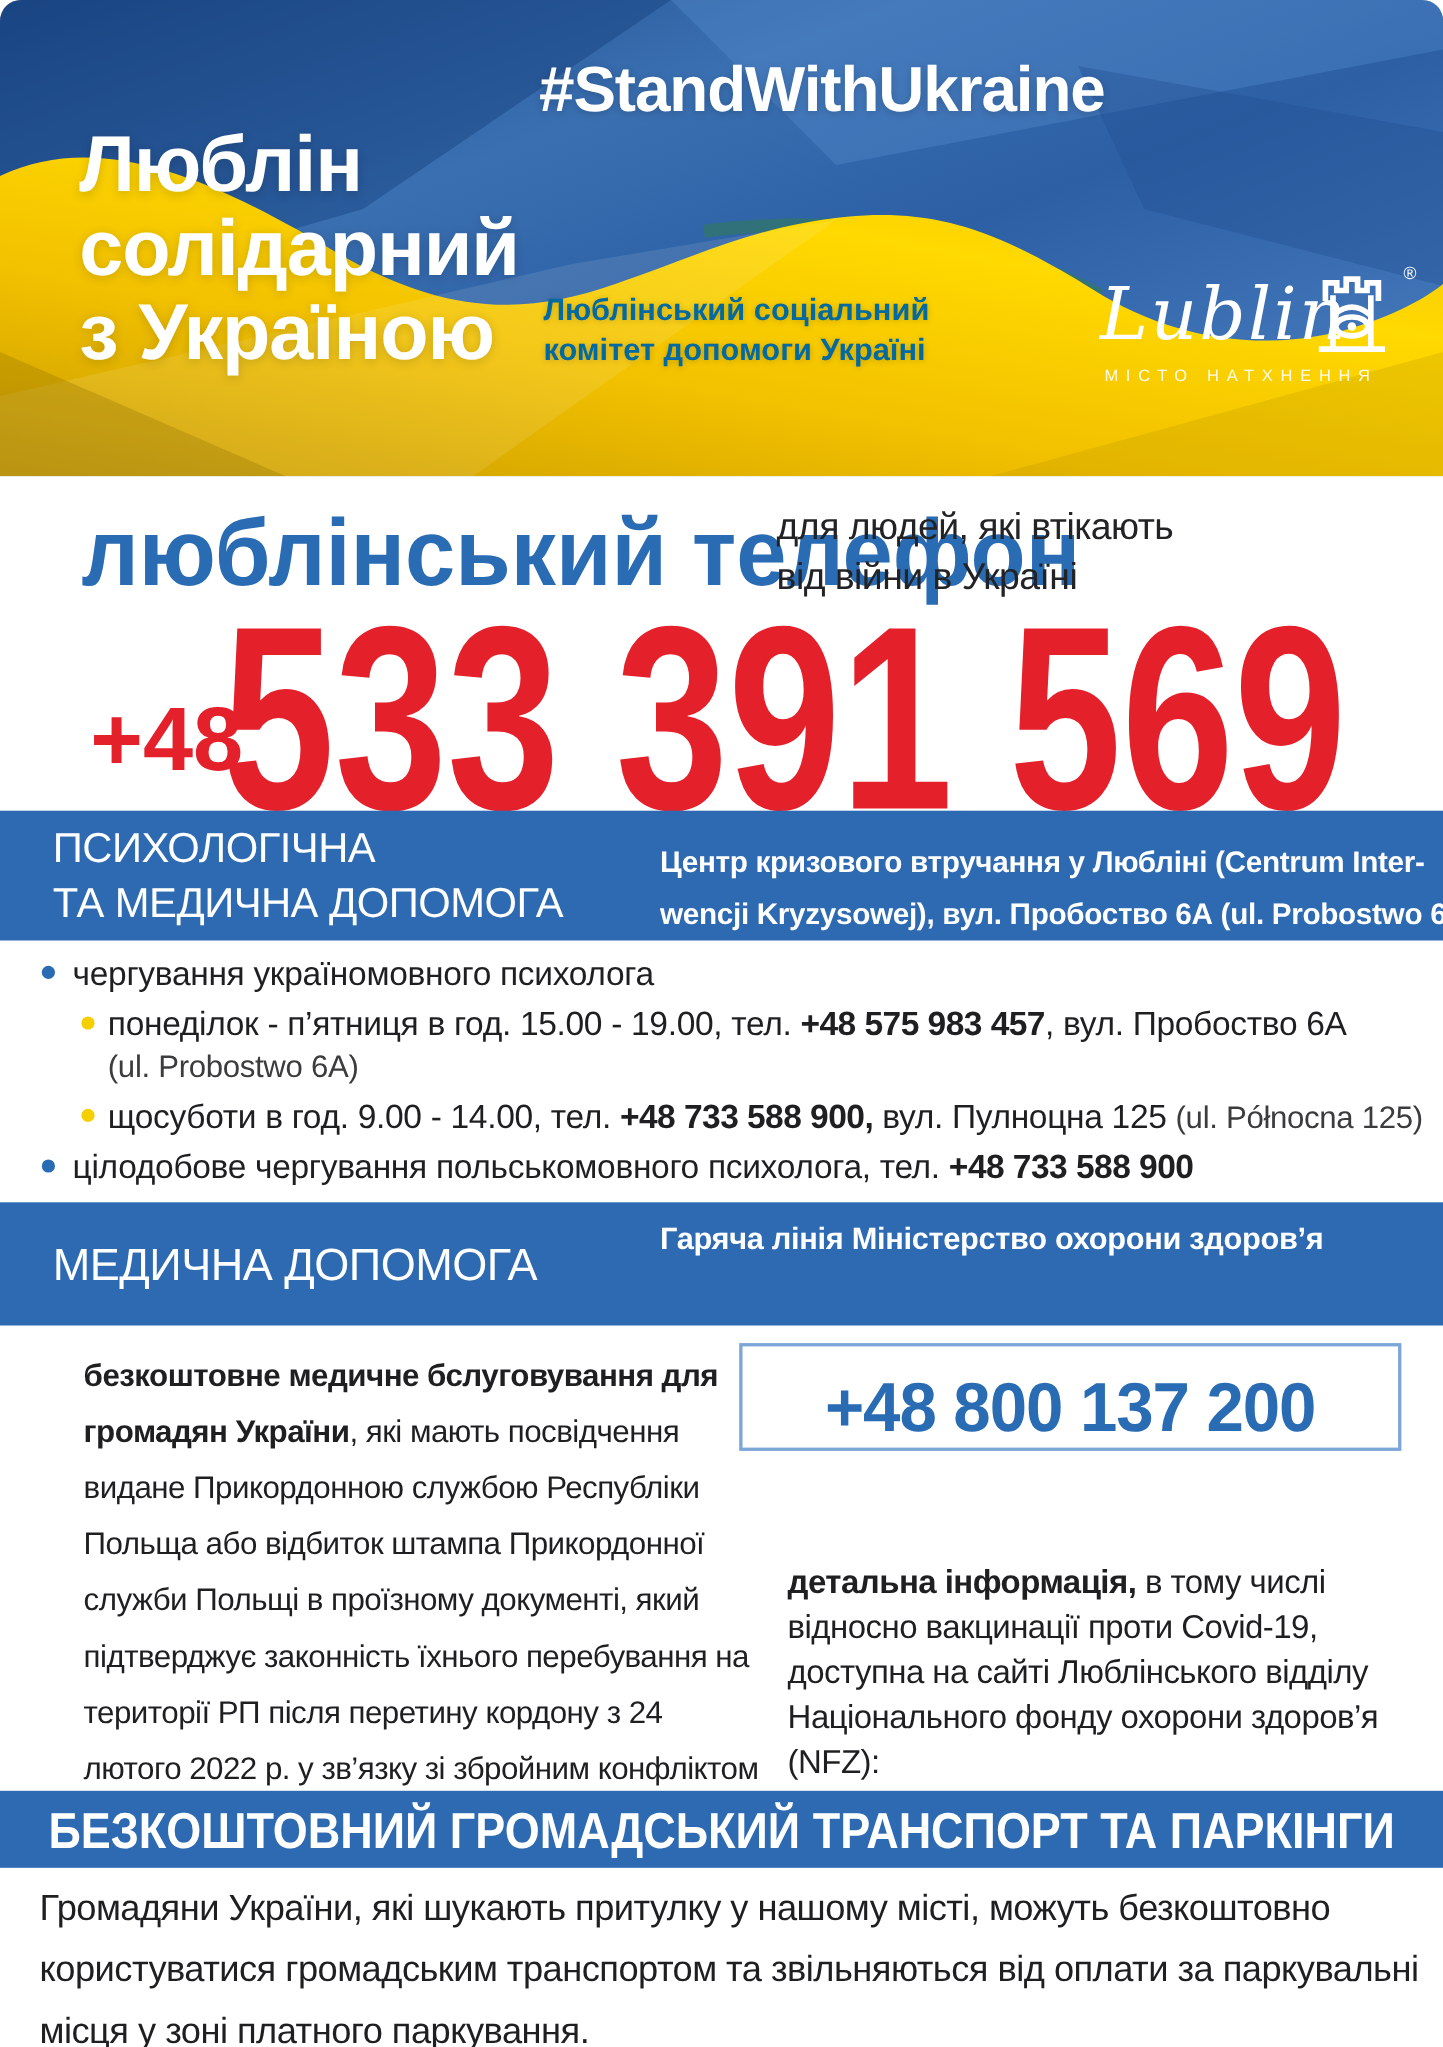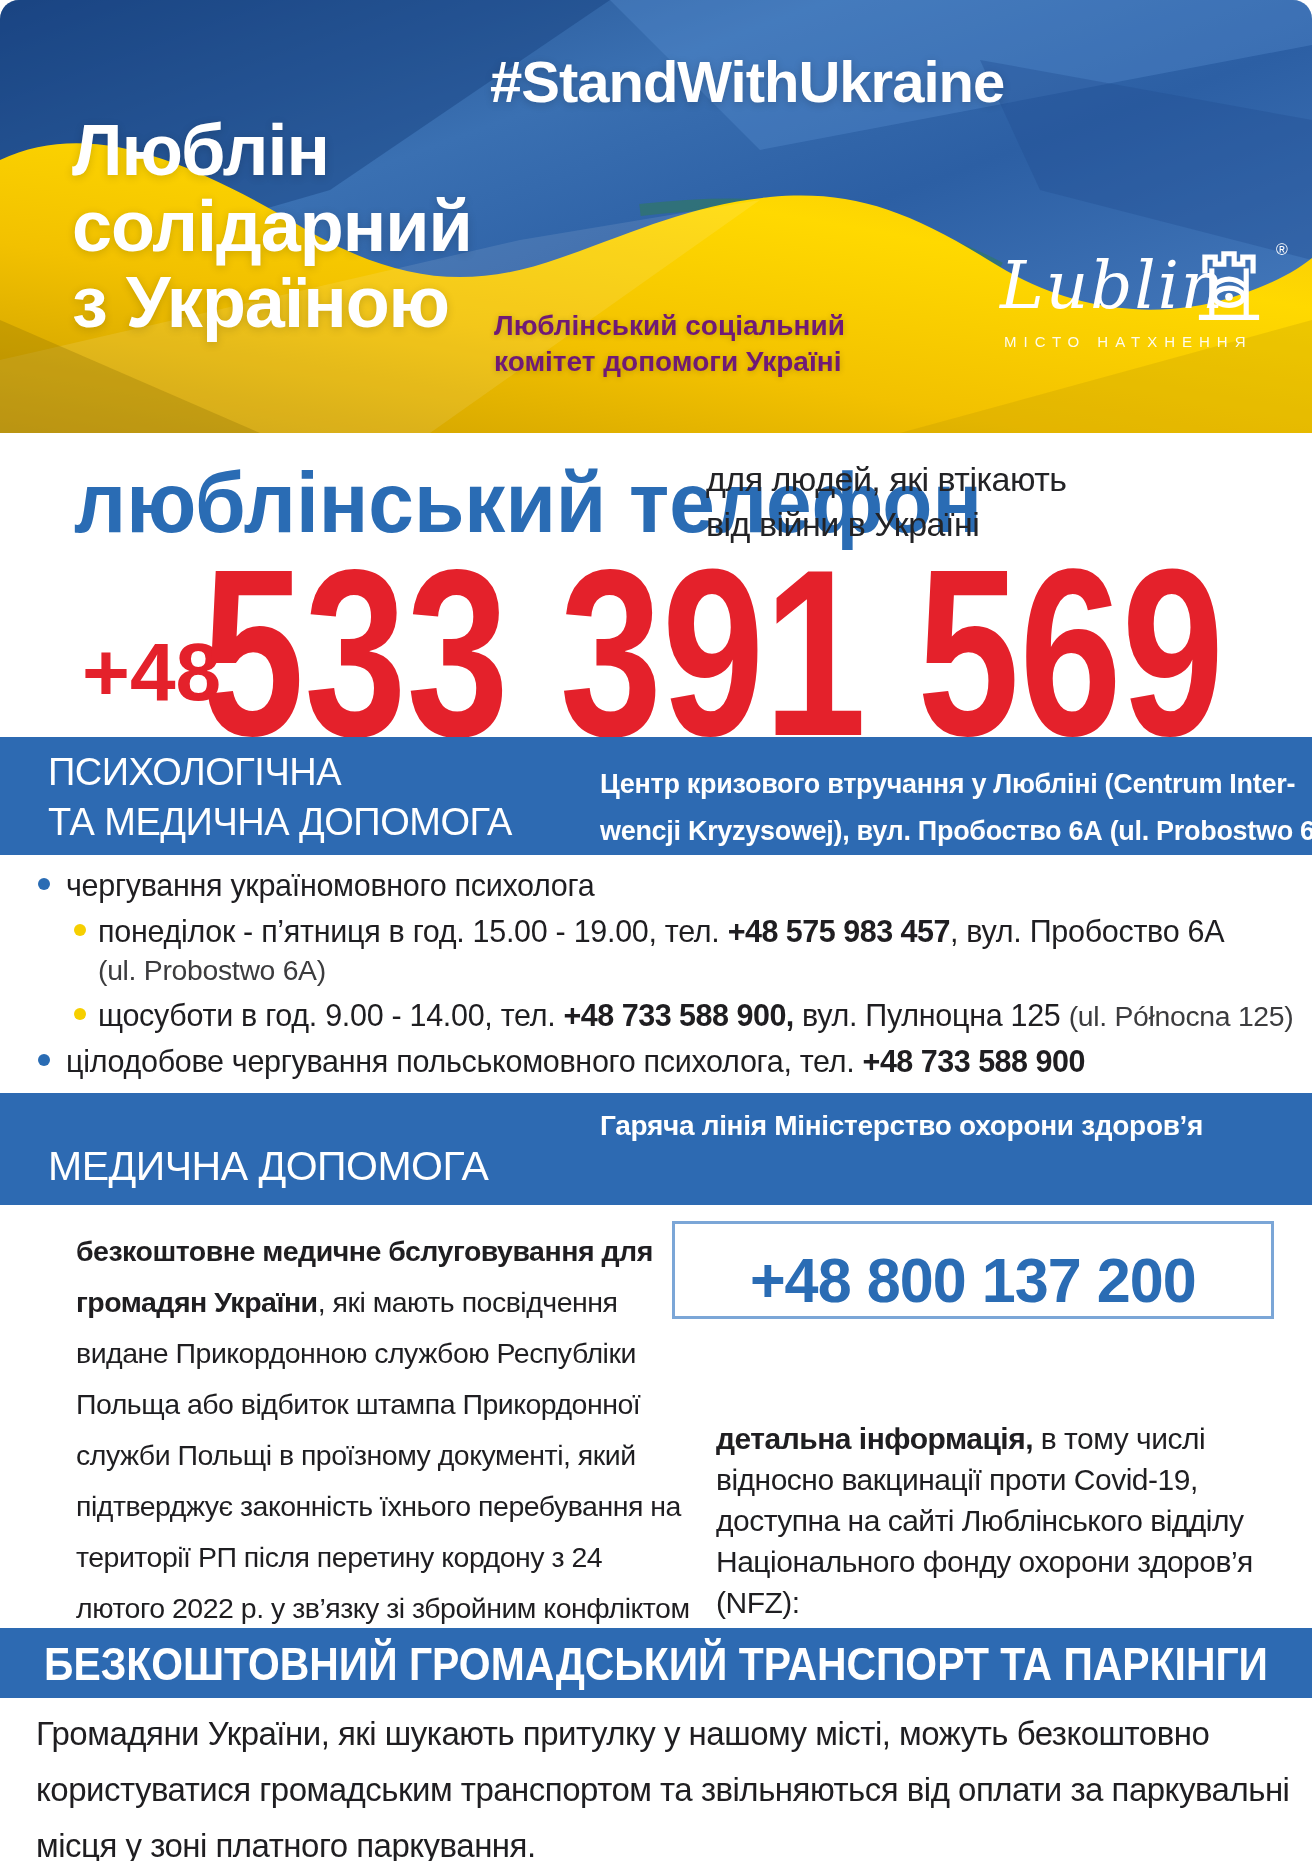--- a/index.html
+++ b/index.html
@@ -14,22 +14,22 @@
   
   #flag{position:absolute;left:0;top:0;width:1312px;height:433px;}
   .hashtag{
     left:490px;top:48px;font-size:58px;font-weight:bold;color:#fff;
     letter-spacing:-1px;text-shadow:0 2px 8px rgba(0,0,0,.18);white-space:nowrap;
   }
   .flag-title{left:72px;top:112px;font-weight:bold;color:#fff;
     font-size:72px;line-height:76px;letter-spacing:-1px;
     text-shadow:0 2px 10px rgba(0,0,0,.16);}
   .flag-title span{display:block;}
-  .committee{left:494px;top:264px;font-weight:bold;color:#701a75;
-    font-size:28px;line-height:36px;text-shadow:0 1px 6px rgba(0,0,0,.2);margin-top:44px;}
+  .committee{left:494px;top:264px;font-weight:bold;color:#0369a1;
+    font-size:28px;line-height:36px;text-shadow:0 1px 6px rgba(0,0,0,.2);}
   .committee span{display:block;}
   .logo{left:1000px;top:235px;width:305px;height:125px;color:#fff;}
   .logo .wordmark{
     position:absolute;left:0;top:18px;font-family:"DejaVu Serif", serif;
     font-style:italic;font-size:66px;line-height:66px;letter-spacing:2px;
   }
   .logo .castle{position:absolute;left:186px;top:4px;}
   .logo .reg{position:absolute;left:276px;top:6px;font-size:16px;}
   .logo .tagline{
     position:absolute;left:4px;top:98px;font-size:15px;letter-spacing:7px;
@@ -44,21 +44,21 @@
   #bar1{top:737px;height:118px;}
   #bar2{top:1093px;height:112px;}
   #bar3{top:1628px;height:70px;}
   .bar-h1{position:absolute;left:48px;top:10px;font-size:38px;line-height:50px;
     font-weight:normal;letter-spacing:-0.5px;}
   .bar-h1 span{display:block;}
   .bar-info{position:absolute;left:600px;font-size:27px;line-height:47px;
     font-weight:bold;letter-spacing:-0.3px;white-space:nowrap;}
   .bar-info span{display:block;}
   #bar1 .bar-info{top:24px;}
-  #bar2 .bar-h1{top:48px;font-size:41px;}
+  #bar2 .bar-h1{top:32px;font-size:41px;}
   #bar2 .bar-info{top:8px;line-height:50px;font-size:28px;}
   
   .li{position:absolute;font-size:30.5px;line-height:38px;letter-spacing:-0.3px;color:var(--text,#1f1e21);}
   .li .dot{position:absolute;width:12px;height:12px;border-radius:50%;}
   .dot.blue{background:var(--accent-blue,#2a6cb4);}
   .dot.yellow{background:var(--bullet-yellow,#f6cf00);}
   .li b{font-weight:bold;letter-spacing:-0.5px;}
   .note{color:#3c3c3e;font-size:0.93em;}
   
   .col-li{position:absolute;letter-spacing:-0.5px;}

